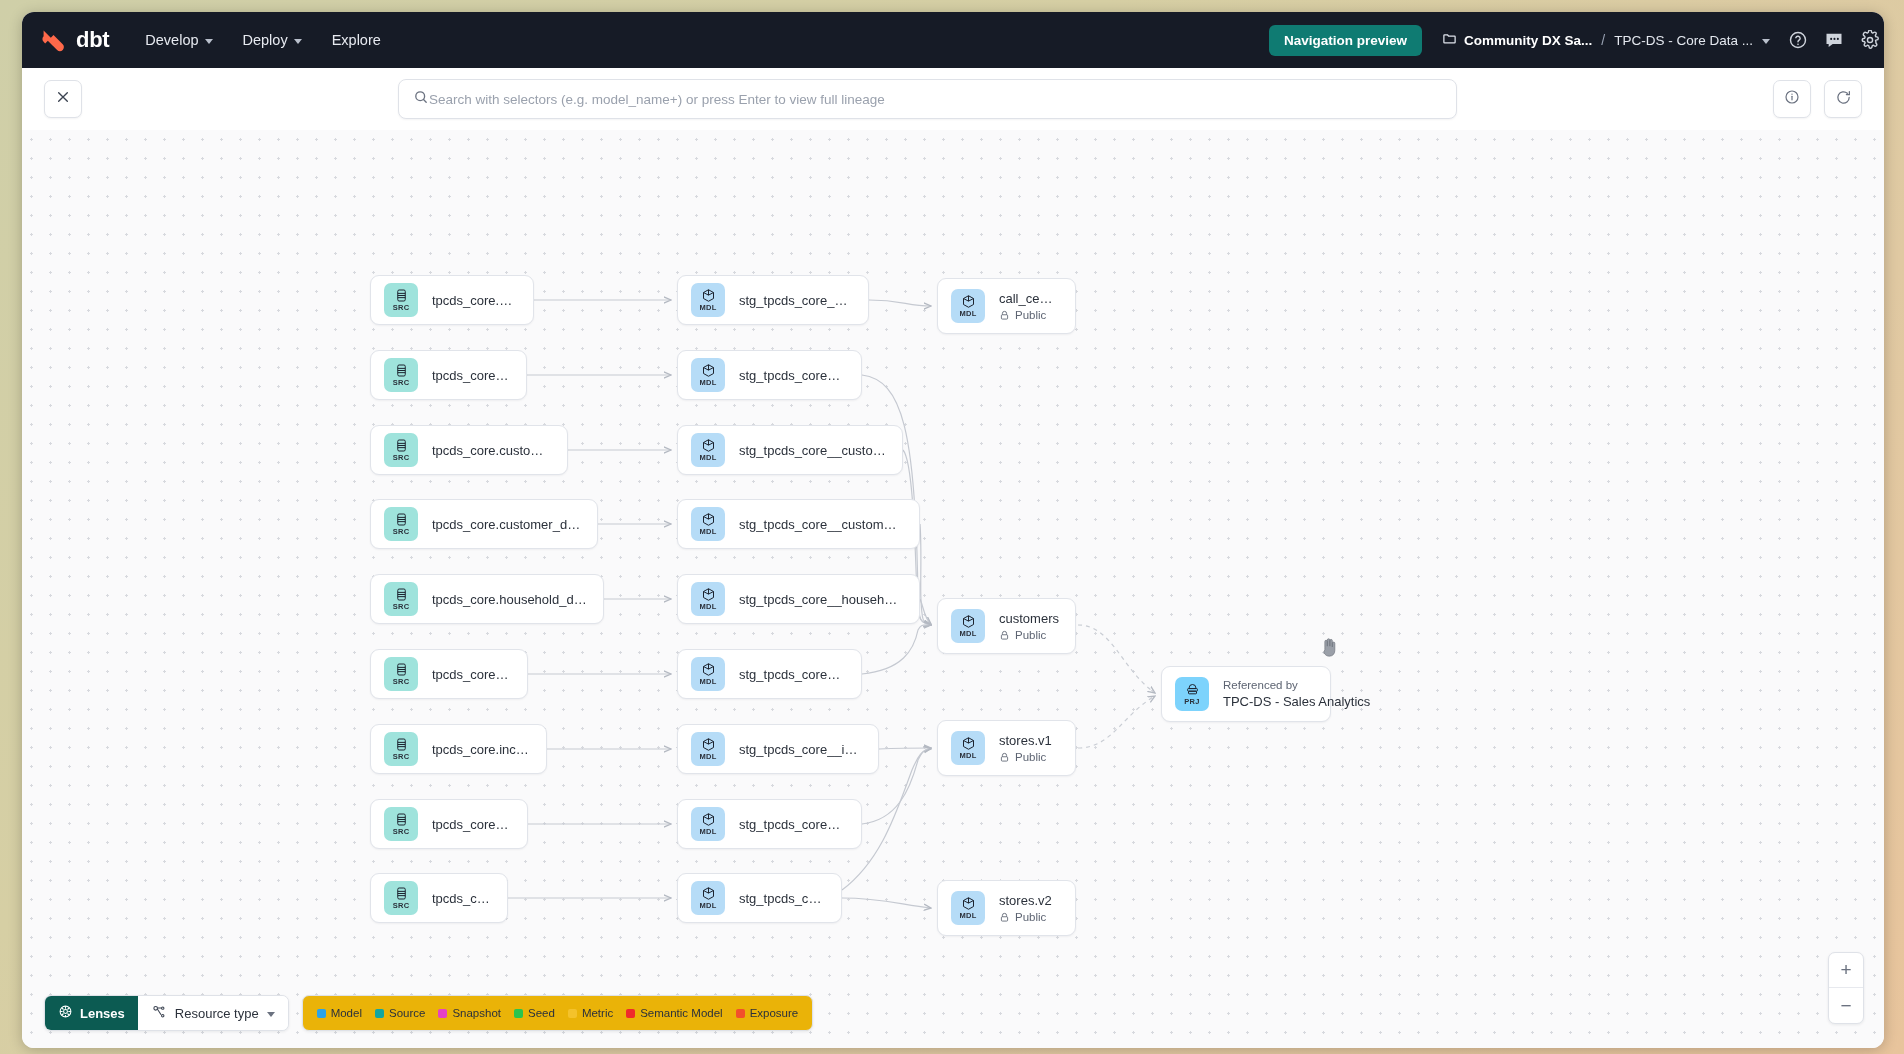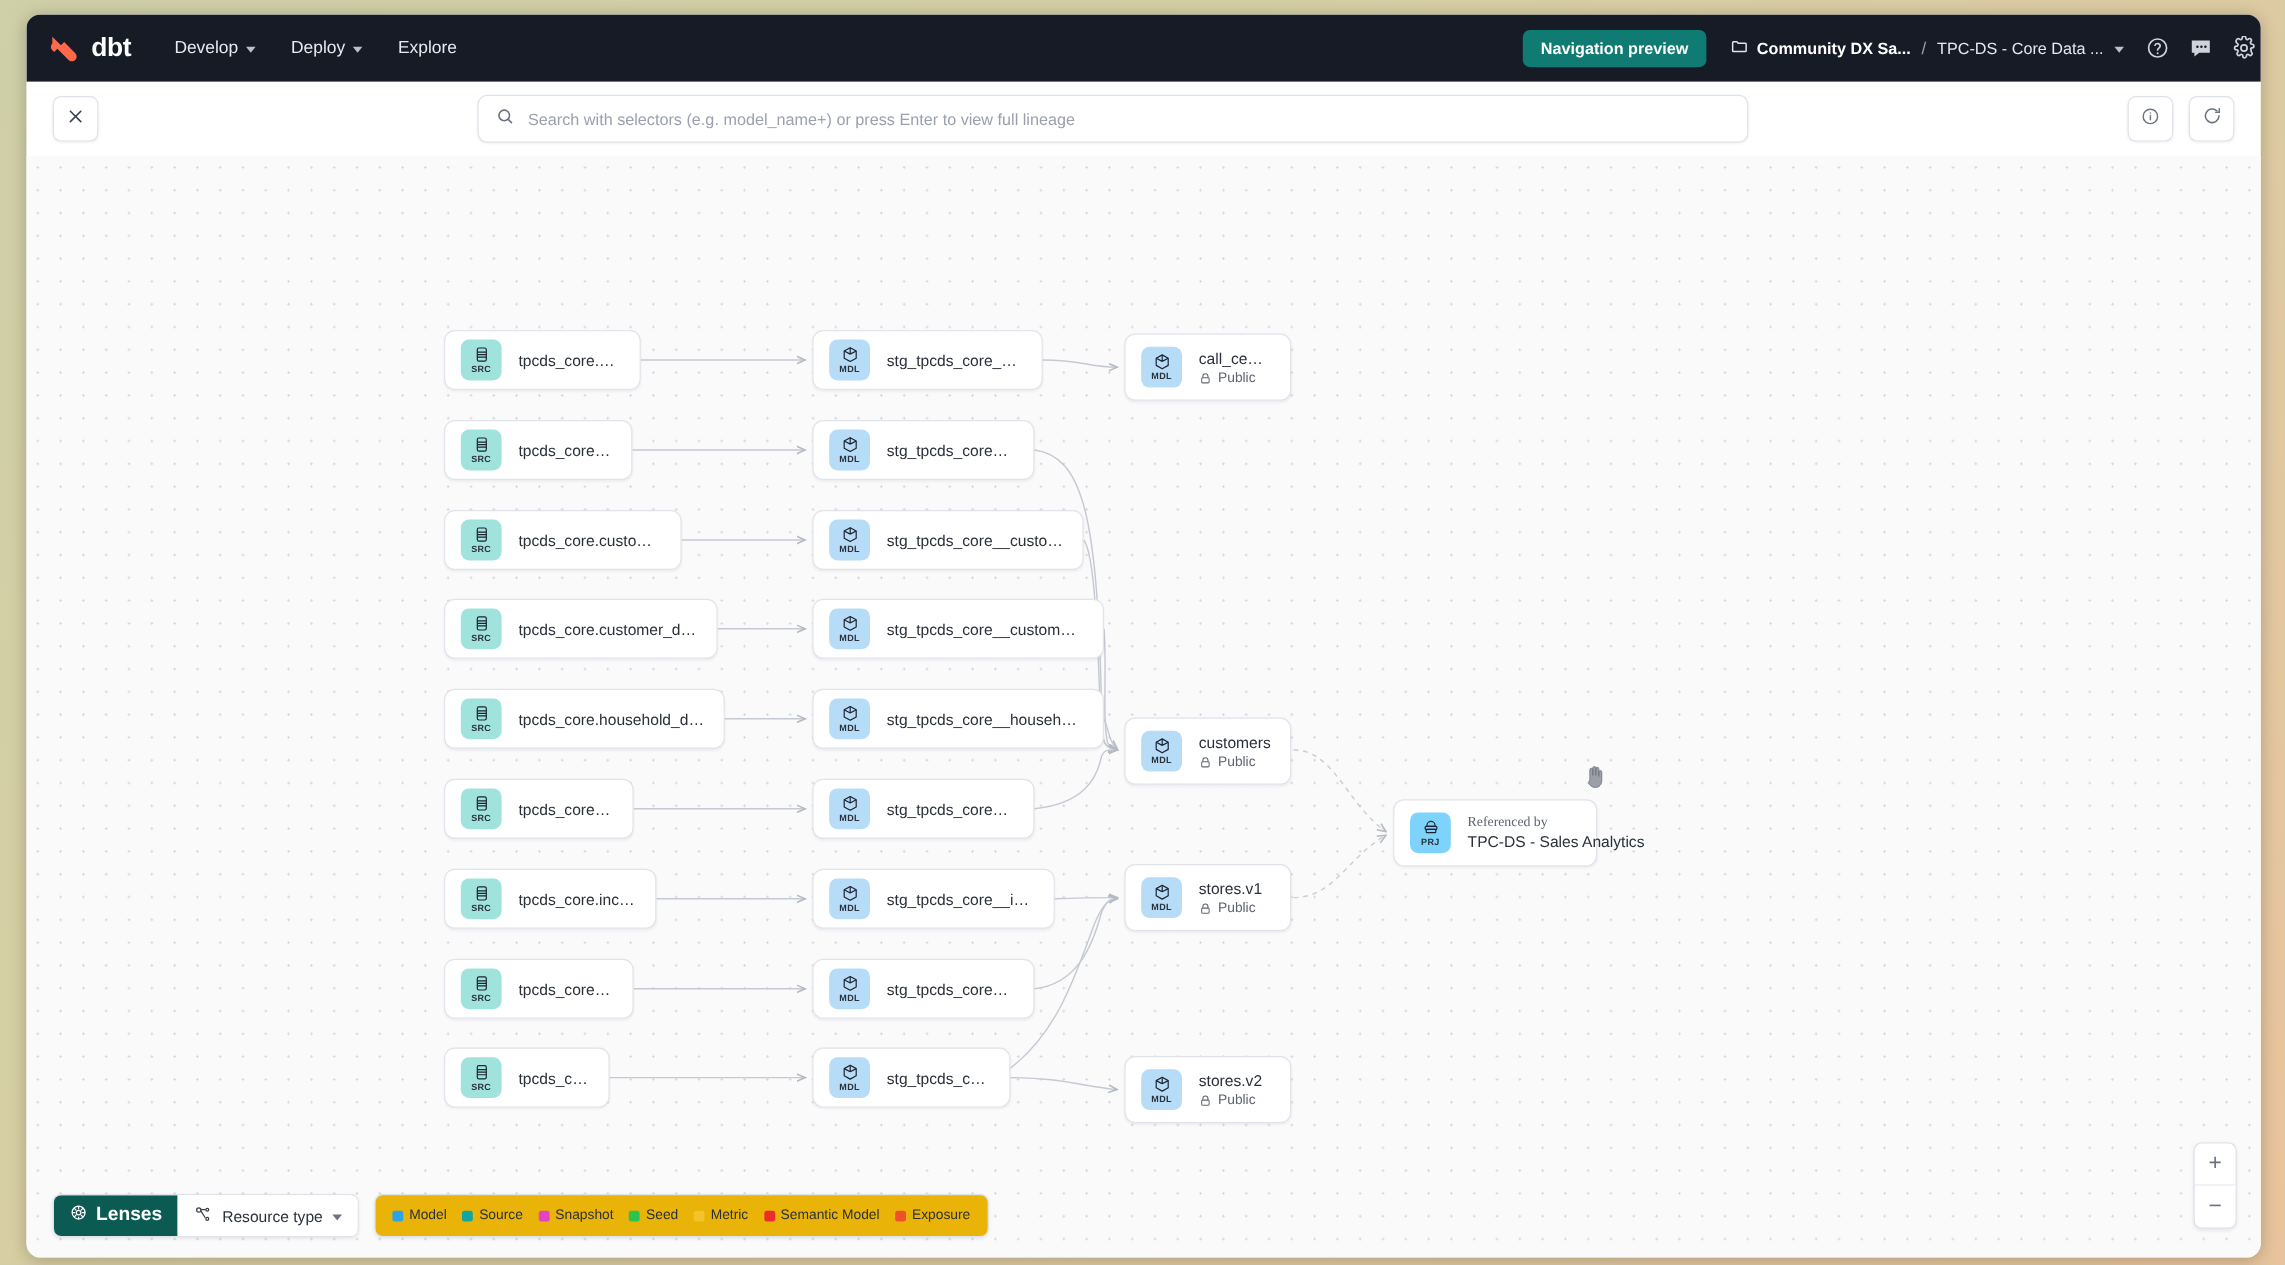--- a/index.html
+++ b/index.html
@@ -79,21 +79,21 @@
     height: 38px; padding: 0 17px;
     background: #fff; border: 1px solid #dfe2e8; border-radius: 7px;
     display: flex; align-items: center;
     font-size: 13px; font-weight: 700; color: #2b313b; cursor: pointer;
     box-shadow: 0 1px 2px rgba(16,24,40,.05);
   }
   .search-wrap { flex: 1; display: flex; justify-content: center; }
   .search-box {
     width: 1059px; height: 40px;
     background: #fff; border: 1px solid #dfe2e8; border-radius: 8px;
-    display: flex; align-items: center; gap: 11px; padding: 0 14px;
+    display: flex; align-items: center; gap: 0; padding: 0 14px;
     box-shadow: 0 1px 2px rgba(16,24,40,.05);
   }
   .search-box input {
     flex: 1; border: none; outline: none; font-size: 13.5px;
     font-family: "Liberation Sans", sans-serif; color: #2b313b; background: transparent;
   }
   .search-box input::placeholder { color: #9aa1ad; }
   .tb-right { display: flex; align-items: center; gap: 13px; }
 
   
@@ -133,39 +133,39 @@
   }
   .node-txt { display: flex; flex-direction: column; gap: 3px; min-width: 0; }
   .node-name {
     font-size: 13px; color: #2b313b; white-space: nowrap;
     overflow: hidden; text-overflow: ellipsis;
   }
   .node-sub {
     font-size: 11.5px; color: #5d6472; display: flex; align-items: center; gap: 5px;
   }
   .node-sub svg { display: block; flex: 0 0 auto; }
-  .node-pre { font-size: 11.5px; color: #5d6472; font-family: Liberation Serif, serif; }
+  .node-pre { font-size: 11.5px; color: #5d6472; }
   .node-big { font-size: 13px; color: #2b313b; white-space: nowrap; }
 
   
   #hand-cursor { position: absolute; left: 1297px; top: 506px; pointer-events: none; }
 
   
   #bottombar {
     position: absolute; bottom: 17px; left: 22px;
     display: flex; align-items: center; gap: 13px; z-index: 6;
   }
   .lens-group {
     display: flex; height: 36px; border-radius: 7px; overflow: hidden;
     border: 1px solid #dfe2e8; background: #fff;
     box-shadow: 0 1px 3px rgba(16,24,40,.08);
   }
   .lens-btn {
     background: #0c5b52; color: #fff; display: flex; align-items: center; gap: 7px;
-    padding: 0 13px; font-size: 16px; font-weight: 600; cursor: pointer;
+    padding: 0 13px; font-size: 13px; font-weight: 600; cursor: pointer;
   }
   .restype-btn {
     display: flex; align-items: center; gap: 8px; padding: 0 13px;
     font-size: 13px; color: #2b313b; cursor: pointer; background: #fff;
   }
   .legend {
     height: 36px; background: #eab308; border: 1px solid #dfe2e8; border-radius: 7px;
     display: flex; align-items: center; gap: 13px; padding: 0 14px;
     box-shadow: 0 1px 3px rgba(16,24,40,.08);
   }

